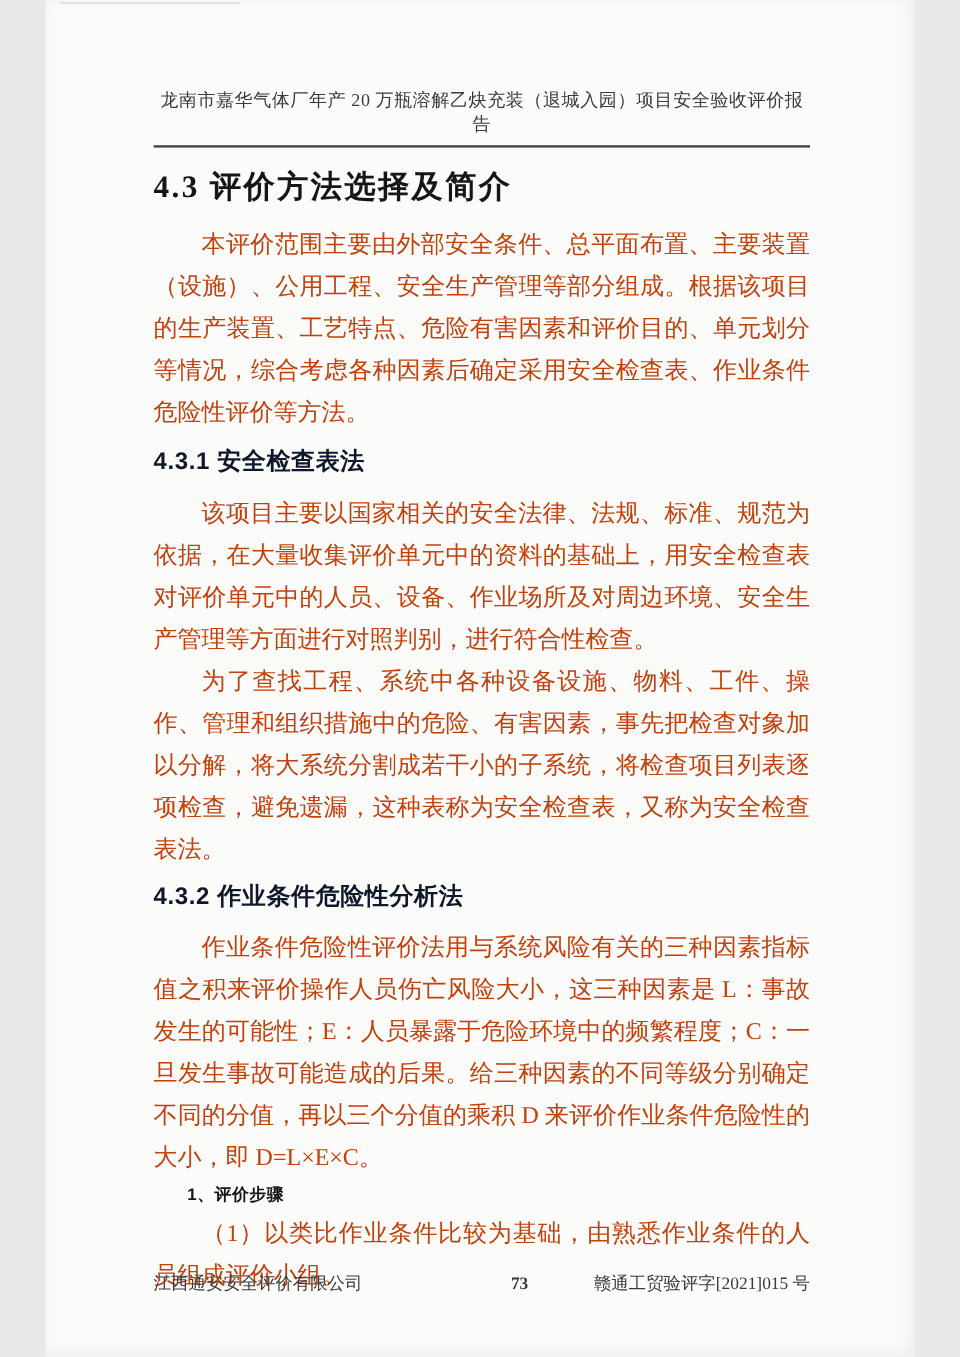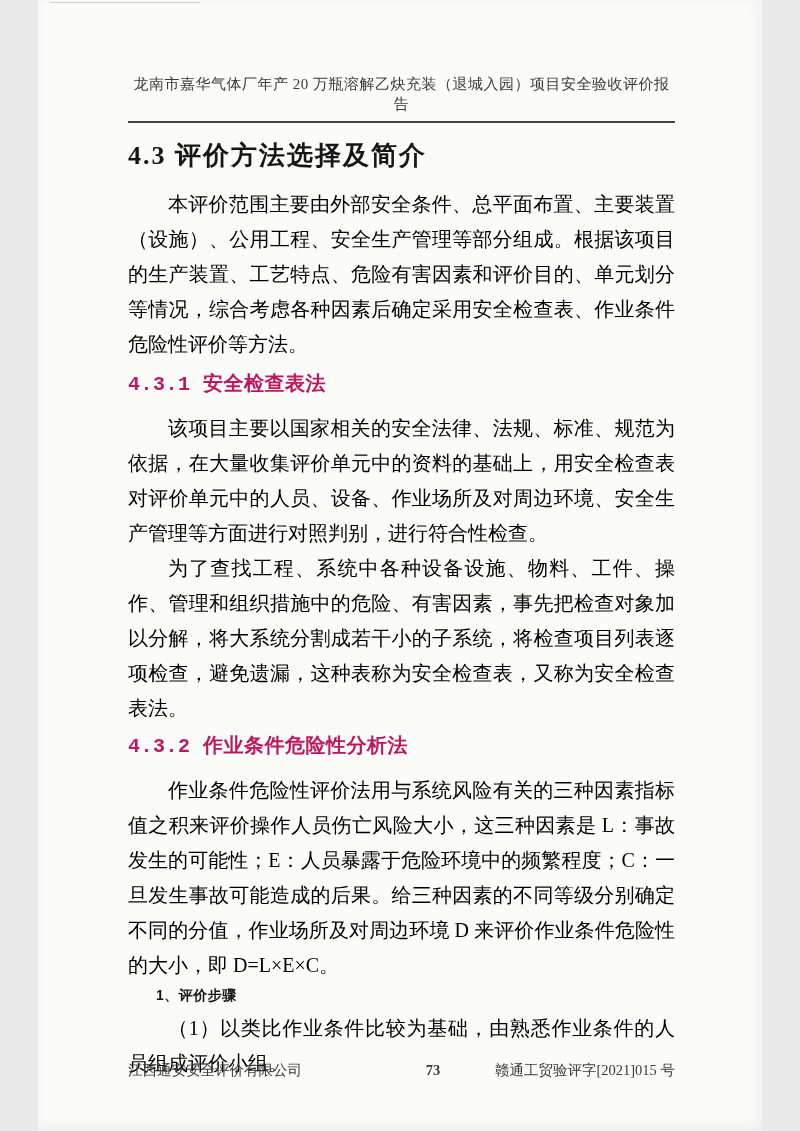--- a/index.html
+++ b/index.html
@@ -48,32 +48,32 @@
     font-weight: bold;
     color: #161616;
     letter-spacing: 2px;
   }
   .para {
     margin: 0;
     font-size: 20px;
     line-height: 35px;
     text-align: justify;
     text-indent: 2em;
-    color: #000000;
+    color: #c2410c;
   }
   .para.first {
     margin-top: 14px;
   }
   .sub-heading {
     margin: 8px 0 13px 0;
-    font-family: Liberation Mono, monospace;
+    font-family: Liberation Sans, sans-serif;
     font-size: 20px;
     line-height: 26px;
     font-weight: bold;
-    color: #be185d;
+    color: #0f172a;
     letter-spacing: 0.5px;
   }
   .sub-heading.spaced {
     margin-top: 10px;
   }
   .step-heading {
     margin: -4px 0 0 0;
     font-family: "Liberation Sans", sans-serif;
     font-size: 14px;
     line-height: 32px;
@@ -129,21 +129,21 @@
 
     <h2 class="sub-heading spaced">4.3.1 安全检查表法</h2>
 
     <p class="para">该项目主要以国家相关的安全法律、法规、标准、规范为依据，在大量收集评价单元中的资料的基础上，用安全检查表对评价单元中的人员、设备、作业场所及对周边环境、安全生产管理等方面进行对照判别，进行符合性检查。</p>
 
     <p class="para">为了查找工程、系统中各种设备设施、物料、工件、操作、管理和组织措施中的危险、有害因素，事先把检查对象加以分解，将大系统分割成若干小的子系统，将检查项目列表逐项检查，避免遗漏，这种表称为安全检查表，又称为安全检查表法。</p>
 
     <h2 class="sub-heading">4.3.2 作业条件危险性分析法</h2>
 
 
-    <p class="para">作业条件危险性评价法用与系统风险有关的三种因素指标值之积来评价操作人员伤亡风险大小，这三种因素是 L：事故发生的可能性；E：人员暴露于危险环境中的频繁程度；C：一旦发生事故可能造成的后果。给三种因素的不同等级分别确定不同的分值，作业场所及对周边环境 D 来评价作业条件危险性的大小，即 D=L×E×C。</p>
+    <p class="para">作业条件危险性评价法用与系统风险有关的三种因素指标值之积来评价操作人员伤亡风险大小，这三种因素是 L：事故发生的可能性；E：人员暴露于危险环境中的频繁程度；C：一旦发生事故可能造成的后果。给三种因素的不同等级分别确定不同的分值，再以三个分值的乘积 D 来评价作业条件危险性的大小，即 D=L×E×C。</p>
 
     <h3 class="step-heading">1、评价步骤</h3>
 
     <p class="para">（1）以类比作业条件比较为基础，由熟悉作业条件的人员组成评价小组。</p>
 
 
   </div>
 
   <div class="footer">
     <span class="footer-company">江西通安安全评价有限公司</span>

